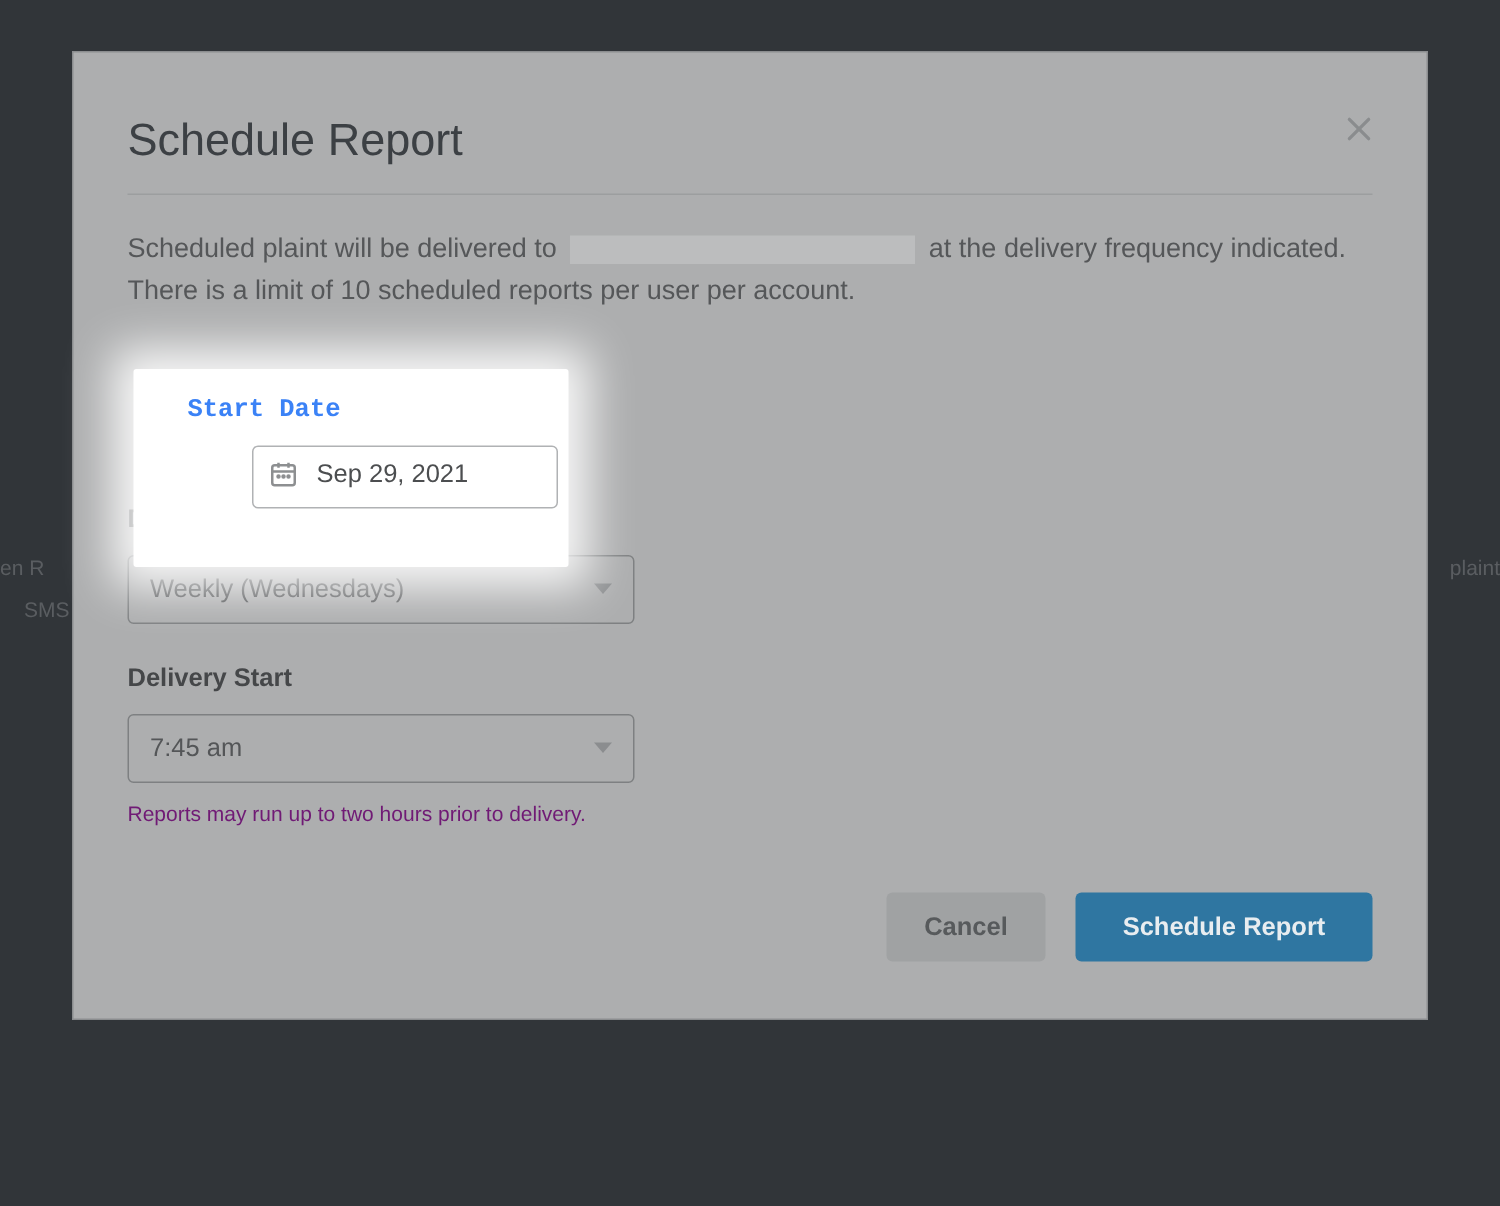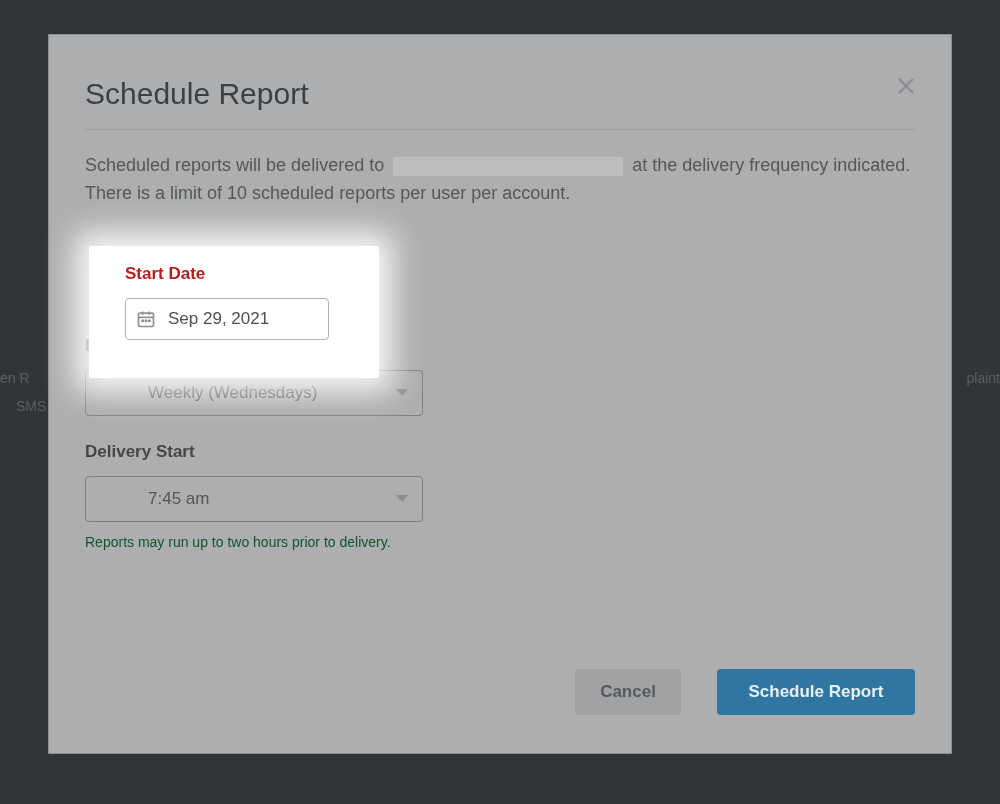--- a/index.html
+++ b/index.html
@@ -39,21 +39,21 @@
     .modal-overlay {
       position: absolute;
       top: 0; left: 0; right: 0; bottom: 0;
       background: rgba(0,0,0,0.15);
     }
     .modal {
       position: absolute;
       top: 34px;
       left: 48px;
       width: 904px;
-      height: 720px;
+      height: 646px;
       background: #adaeaf;
       border: 1px solid #8b8d8f;
       padding: 42px 36px 28px 36px;
     }
     .modal-title {
       font-size: 30px;
       font-weight: 400;
       color: #3c4044;
       margin-bottom: 18px;
     }
@@ -97,32 +97,34 @@
       box-shadow: 0 0 30px 14px rgba(255,255,255,0.9);
       padding: 18px 0 0 36px;
     }
     .field-label {
       font-size: 17px;
       font-weight: 600;
       color: #454749;
       margin-bottom: 14px;
     }
     .highlight-block .field-label {
-      color: #b91c1c;
+      color: #3b82f6;
+      font-family: Liberation Mono, monospace;
     }
     .date-input {
       display: flex;
-      align-items: center;
+      align-items: flex-end;
       width: 204px;
       height: 42px;
       border: 1px solid #b0b2b4;
       border-radius: 4px;
       background: #fff;
-      padding: 0 10px;
-      cursor: pointer;
+      padding: 12px 10px;
+      cursor: pointer;
+      margin-left: 43px;
     }
     .date-input .cal-icon {
       width: 20px;
       height: 20px;
       color: #8d8f91;
       margin-right: 12px;
     }
     .date-input .date-val {
       font-size: 17px;
       color: #4c4e50;
@@ -139,39 +141,38 @@
       height: 46px;
       border: 1px solid #7e8082;
       border-radius: 4px;
       background: transparent;
       padding: 0 14px;
       cursor: pointer;
     }
     .select-box .sel-val {
       font-size: 17px;
       color: #545658;
-      margin-left: 48px;
     }
     .select-box .caret {
       width: 0; height: 0;
       border-left: 6px solid transparent;
       border-right: 6px solid transparent;
       border-top: 7px solid #8b8d8f;
     }
     .hint-text {
       font-size: 14px;
-      color: #14532d;
+      color: #701a75;
       margin-top: 12px;
     }
     .button-row {
       position: absolute;
       bottom: 38px;
       right: 36px;
       display: flex;
-      gap: 36px;
+      gap: 20px;
     }
     .btn {
       height: 46px;
       padding: 0 22px;
       border: none;
       border-radius: 4px;
       font-size: 17px;
       font-weight: 600;
       cursor: pointer;
       display: flex;
@@ -203,21 +204,21 @@
 <div class="modal">
   <div class="close-x">
     <svg viewBox="0 0 24 24" stroke="currentColor" stroke-width="2.4" fill="none" stroke-linecap="round">
       <line x1="5" y1="5" x2="19" y2="19"></line>
       <line x1="19" y1="5" x2="5" y2="19"></line>
     </svg>
   </div>
   <div class="modal-title">Schedule Report</div>
   <div class="divider"></div>
   <div class="intro-text">
-    <span>Scheduled reports will be delivered to</span>
+    <span>Scheduled plaint will be delivered to</span>
     <span class="redacted"></span>
     <span>at the delivery frequency indicated. There is a limit of 10 scheduled reports per user per account.</span>
   </div>
 
   <div class="highlight-block">
     <div class="field-label">Start Date</div>
     <div class="date-input">
       <span class="cal-icon">
         <svg viewBox="0 0 24 24" fill="none" stroke="currentColor" stroke-width="2">
           <rect x="3" y="5" width="18" height="16" rx="2"></rect>

